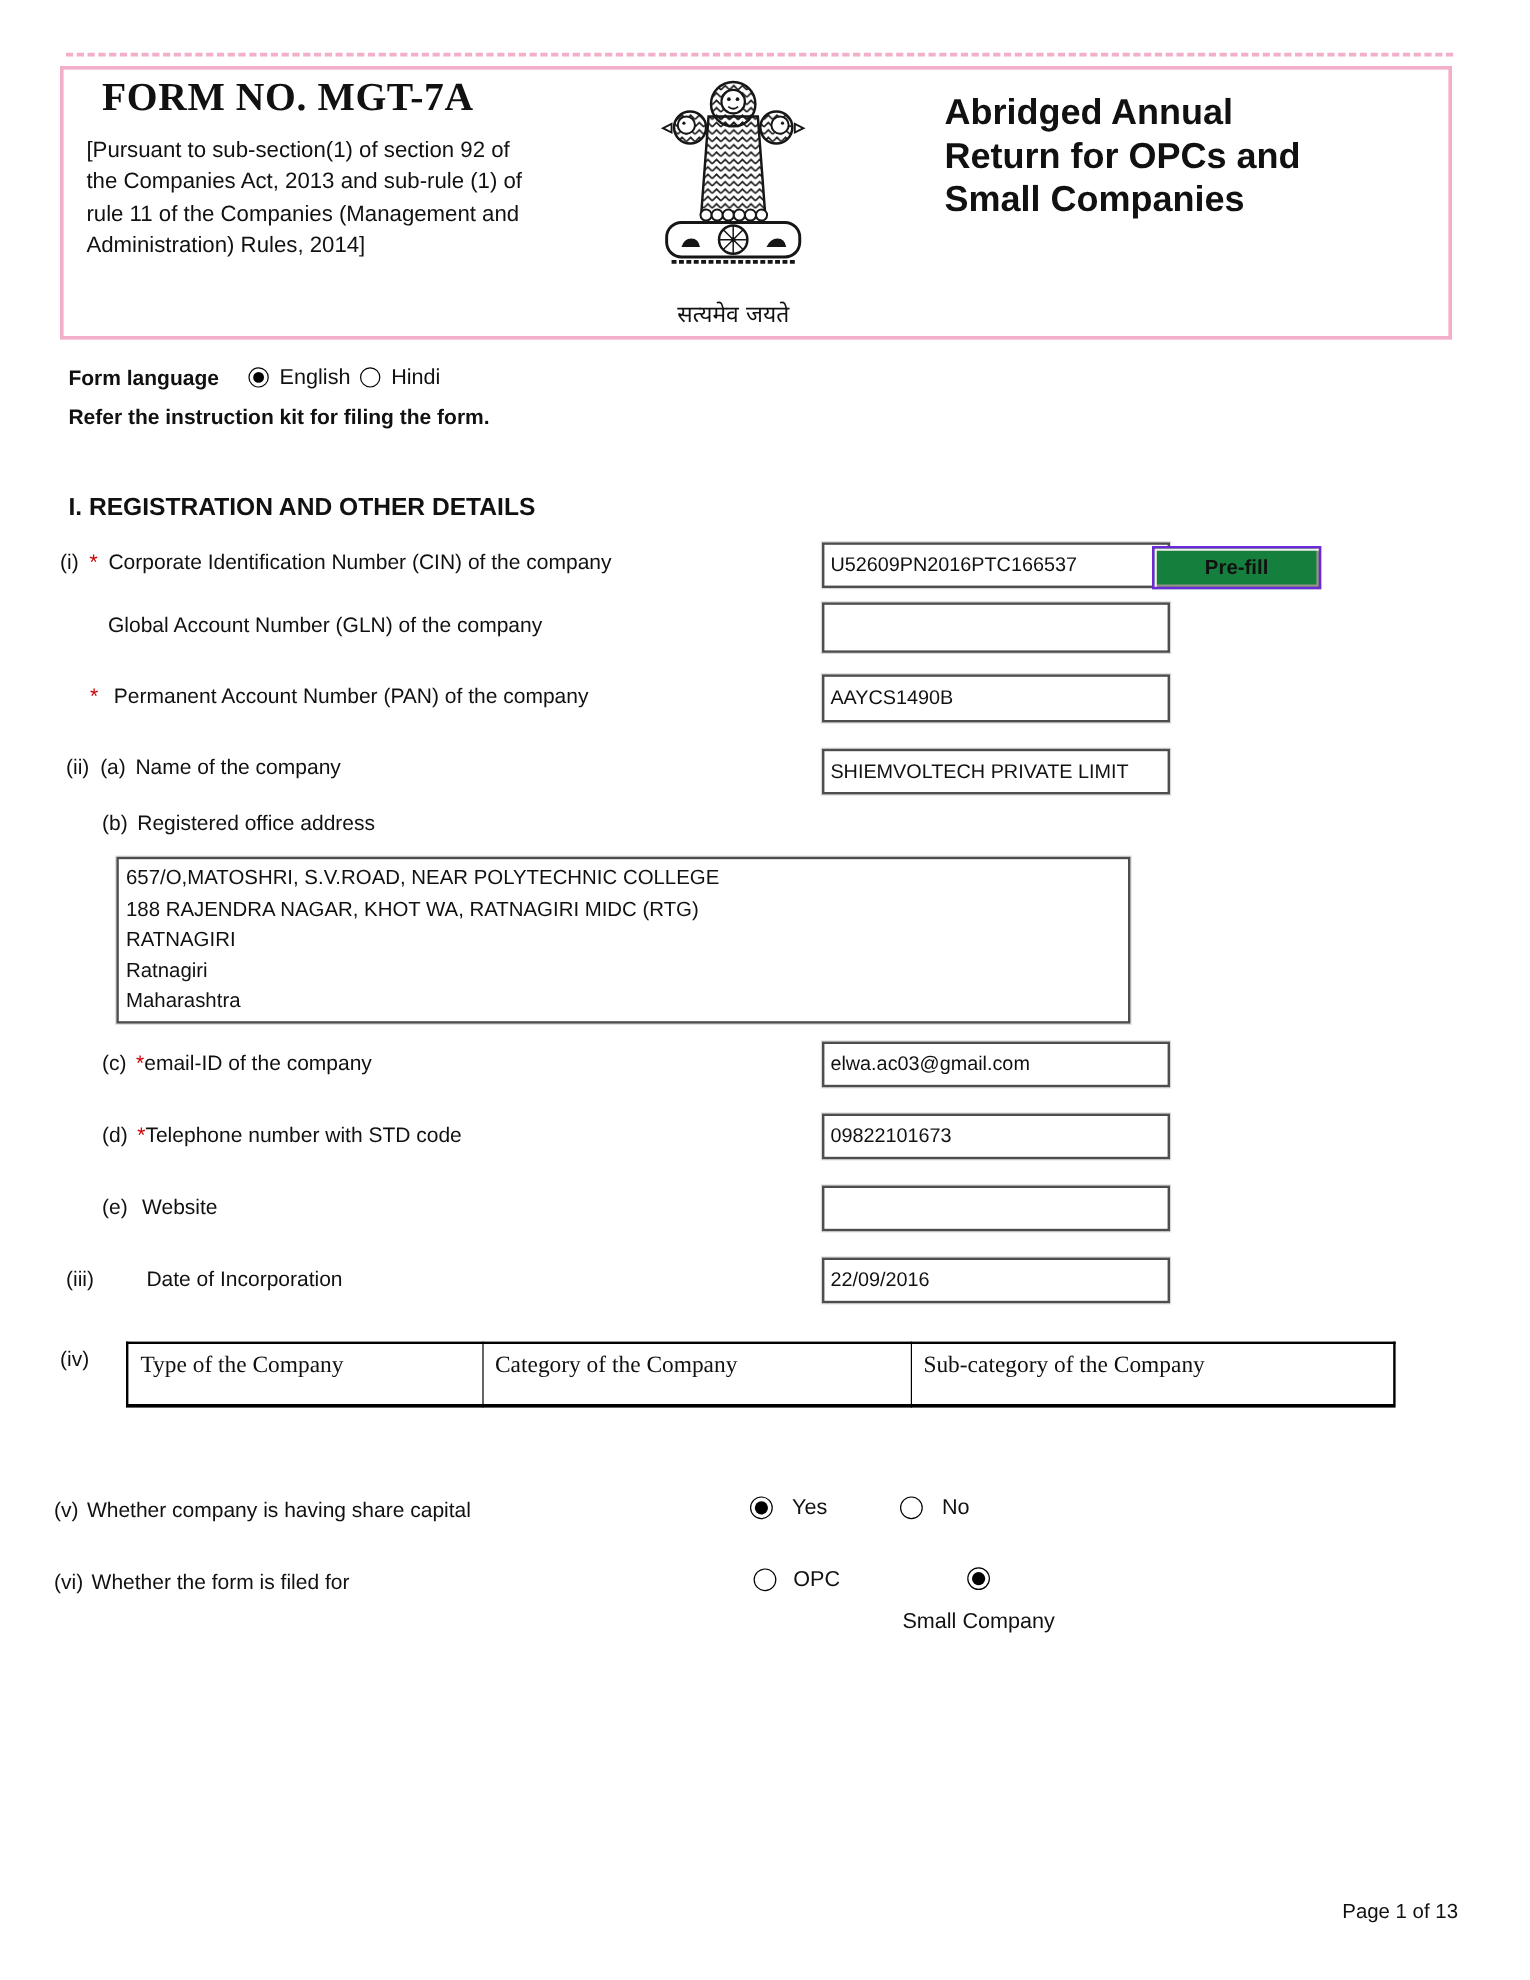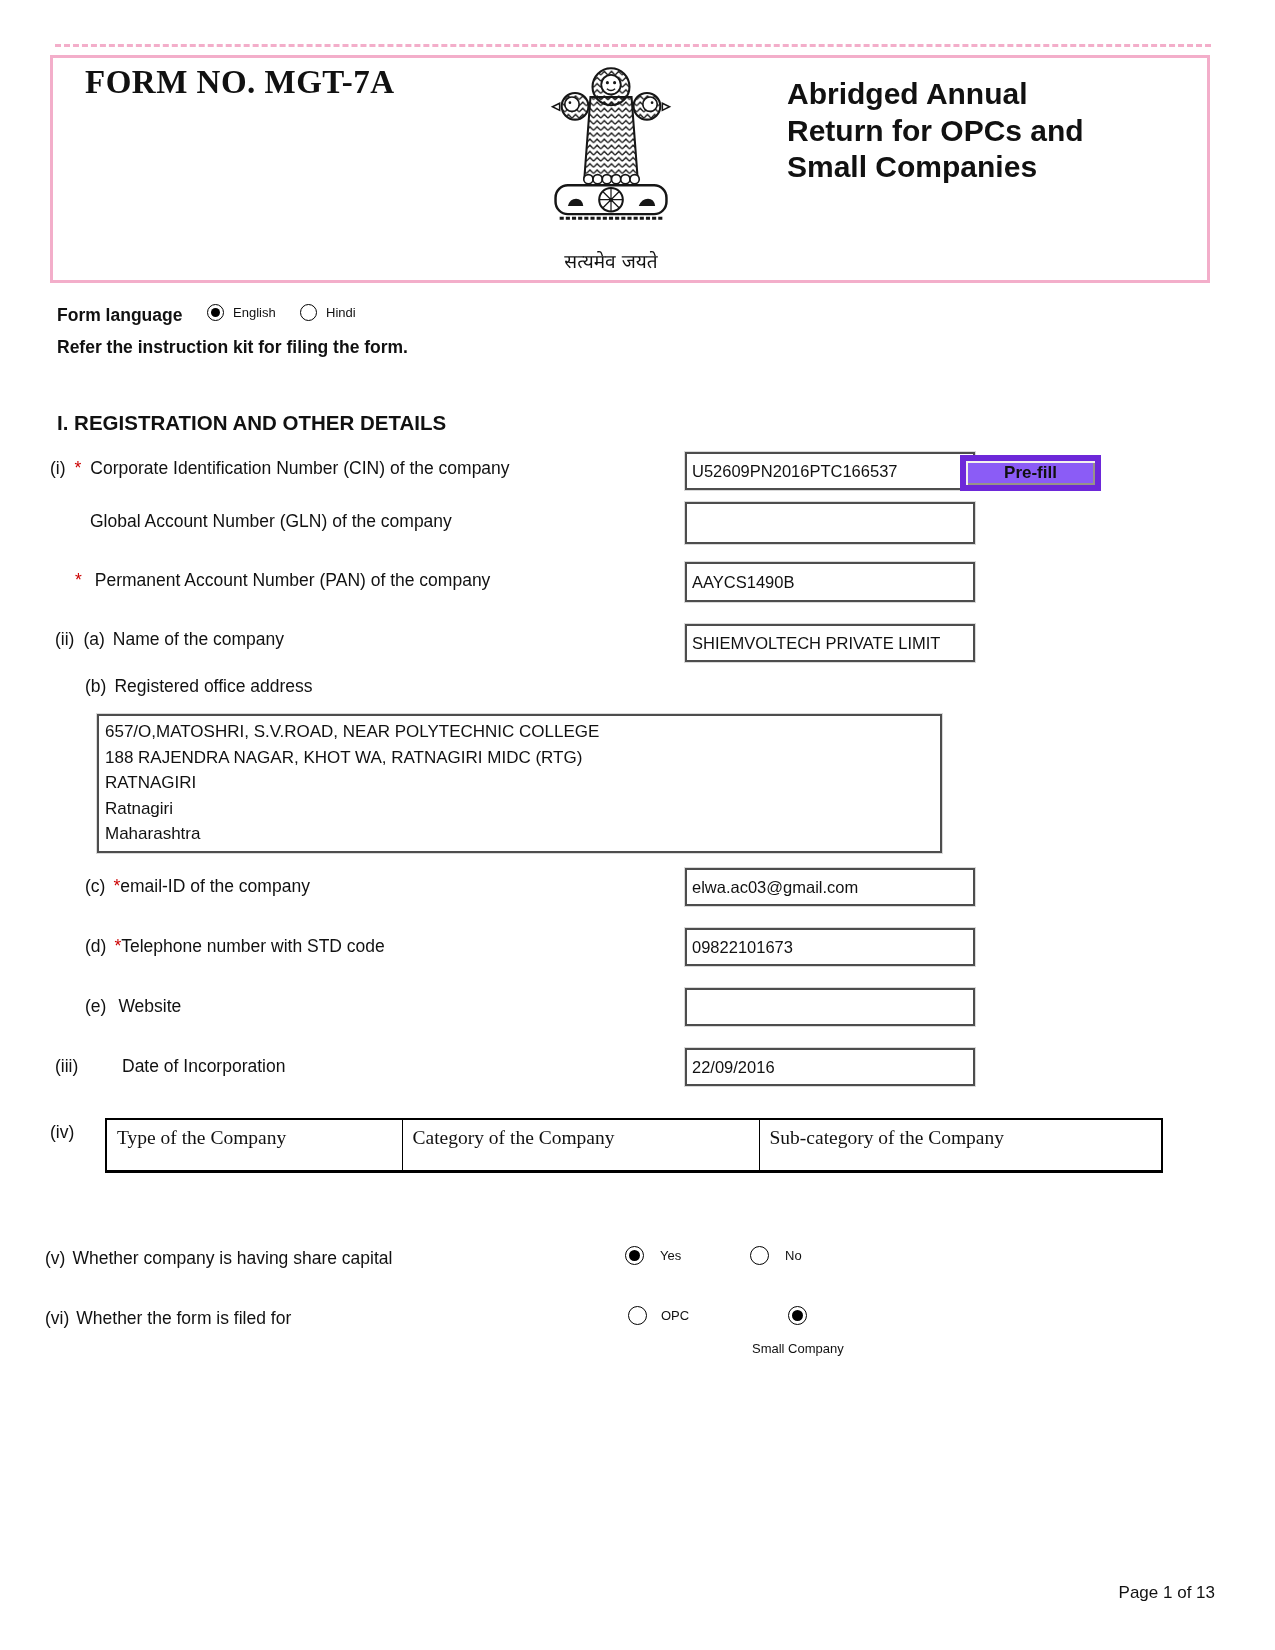--- a/index.html
+++ b/index.html
@@ -12,53 +12,57 @@
   .form-no { position:absolute; left:85px; top:64px; font-family:"Liberation Serif","DejaVu Serif",serif; font-weight:bold; font-size:33px; letter-spacing:.5px; }
   .pursuant { position:absolute; left:72px; top:112px; width:430px; font-size:18.5px; line-height:1.42; white-space:pre-line; }
   .emblem { position:absolute; left:528px; top:58px; width:166px; height:190px; }
   .emblem-caption { position:absolute; left:520px; top:248px; width:182px; text-align:center; font-size:19px; font-family:"DejaVu Sans",sans-serif; }
   .header-title { position:absolute; left:787px; top:76px; width:390px; font-weight:bold; font-size:30px; line-height:1.22; white-space:pre-line; }
 
   
   .lang-label { position:absolute; left:57px; top:305px; font-weight:bold; font-size:17.5px; }
   .note { position:absolute; left:57px; top:337px; font-weight:bold; font-size:17.5px; }
 
-  .radio { position:absolute; display:flex; align-items:center; gap:9px; font-size:13px; cursor:default; }
+  .radio { position:absolute; display:flex; align-items:center; gap:9px; font-size:18px; cursor:default; }
   .rb { width:17px; height:17px; border:1.8px solid #000; border-radius:50%; position:relative; background:#fff; flex:0 0 auto; }
   .rb.big { width:19px; height:19px; }
   .rb.checked::after { content:""; position:absolute; inset:3px; background:#000; border-radius:50%; }
 
   .sec-heading { position:absolute; left:57px; top:411px; font-weight:bold; font-size:20.5px; }
 
   .flabel { position:absolute; font-size:17.5px; white-space:nowrap; }
   .flabel .idx { margin-right:9px; }
   .flabel .sub { margin-right:8px; }
   .req { color:#cc0000; }
   .req.gap { margin-right:9px; }
 
   .input { position:absolute; left:685px; width:290px; height:38px; background:#fff; border:2px solid #4d4d4d; box-shadow:0 0 0 1px #d9d9d9; display:flex; align-items:center; padding:0 5px; font-size:16.5px; overflow:hidden; white-space:nowrap; }
   .addr-box { position:absolute; left:97px; top:714px; width:845px; height:139px; background:#fff; border:2px solid #4d4d4d; box-shadow:0 0 0 1px #d9d9d9; padding:3px 6px; font-size:17px; line-height:25.5px; white-space:pre-line; overflow:hidden; }
-  .btn { position:absolute; left:960px; top:455px; width:141px; height:36px; background:#8b5cf6; border:6px solid #6d28d9; box-shadow:inset 2px 2px 0 #f3f1ec, inset -2px -2px 0 #989388; font-weight:bold; font-size:17px; display:flex; align-items:center; justify-content:center; cursor:default; }
+  .btn { position:absolute; left:960px; top:455px; width:141px; height:36px; background:#15803d; border:2px solid #6d28d9; box-shadow:inset 2px 2px 0 #f3f1ec, inset -2px -2px 0 #989388; font-weight:bold; font-size:17px; display:flex; align-items:center; justify-content:center; cursor:default; }
 
   
   .ctable { position:absolute; left:105px; top:1118px; width:1056px; border:2px solid #000; border-bottom-width:3px; border-collapse:collapse; table-layout:fixed; }
   .ctable th { font-family:"Liberation Serif","DejaVu Serif",serif; font-weight:normal; font-size:19.5px; text-align:left; vertical-align:top; padding:7px 10px; height:52px; border-right:1.5px solid #000; border-bottom:1.5px solid #000; }
   .ctable td { font-size:16.5px; text-align:center; vertical-align:middle; height:52px; border-right:1.5px solid #000; }
   .ctable th:last-child, .ctable td:last-child { border-right:none; }
 
   .footer { position:absolute; left:1035px; top:1583px; width:180px; text-align:right; font-size:17px; }
 </style>
 </head>
 <body>
 
 <div class="page">
 
   <div class="pink-topline"></div>
   <div class="header-box"></div>
   <div class="form-no">FORM NO. MGT-7A</div>
+  <div class="pursuant">[Pursuant to sub-section(1) of section 92 of
+the Companies Act, 2013 and sub-rule (1) of
+rule 11 of the Companies (Management and
+Administration) Rules, 2014]</div>
 
   <svg class="emblem" viewBox="0 0 160 185" xmlns="http://www.w3.org/2000/svg">
     <defs>
       <pattern id="mane" width="7" height="6" patternUnits="userSpaceOnUse">
         <path d="M0 4.5 L3.5 1 L7 4.5" fill="none" stroke="#161616" stroke-width="1.3"></path>
       </pattern>
     </defs>
     <path d="M60 38 H100 L106 118 H54 Z" fill="url(#mane)" stroke="#161616" stroke-width="2"></path>
     <circle cx="80" cy="28" r="18" fill="url(#mane)" stroke="#161616" stroke-width="2"></circle>
     <circle cx="80" cy="26" r="9.5" fill="#fff" stroke="#161616" stroke-width="1.8"></circle>

